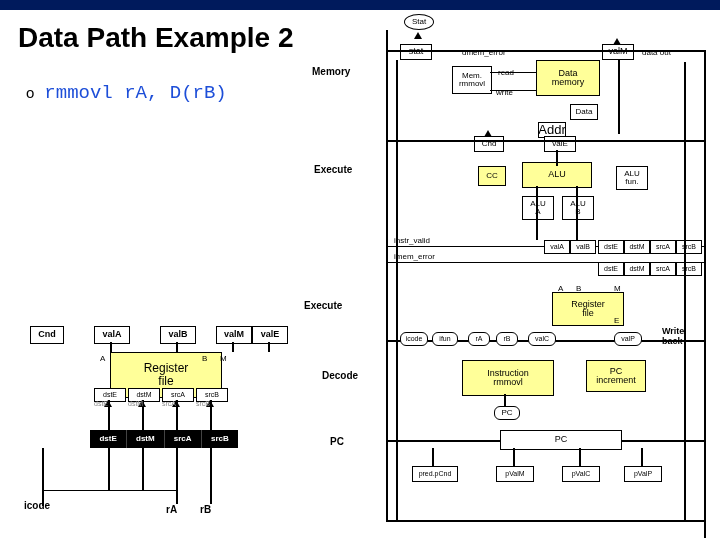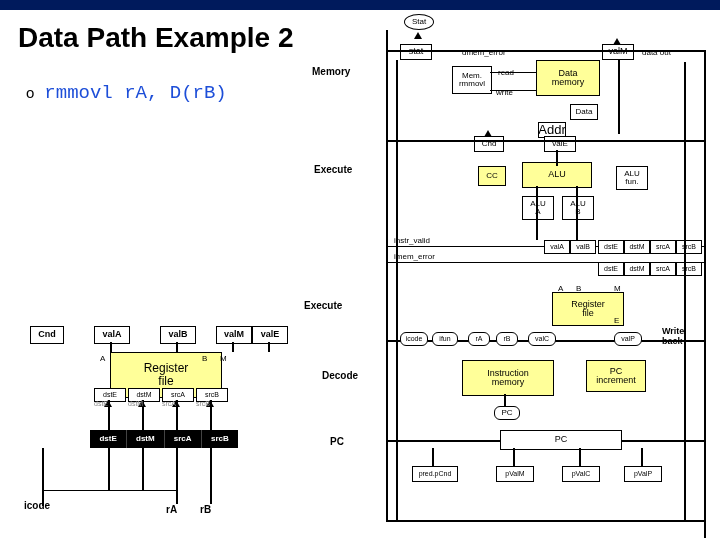--- a/index.html
+++ b/index.html
@@ -102,21 +102,21 @@
   <div class="hl" style="left:386px;top:340px;width:318px"></div>
   <div class="box" style="left:400px;top:332px;width:26px;height:12px;border-radius:6px;font-size:7px">icode</div>
   <div class="box" style="left:432px;top:332px;width:24px;height:12px;border-radius:6px;font-size:7px">ifun</div>
   <div class="box" style="left:468px;top:332px;width:20px;height:12px;border-radius:6px;font-size:7px">rA</div>
   <div class="box" style="left:496px;top:332px;width:20px;height:12px;border-radius:6px;font-size:7px">rB</div>
   <div class="box" style="left:528px;top:332px;width:26px;height:12px;border-radius:6px;font-size:7px">valC</div>
   <div class="box" style="left:614px;top:332px;width:26px;height:12px;border-radius:6px;font-size:7px">valP</div>
 
   <div class="stage" style="left:322px;top:370px">Decode</div>
   <div class="box ybox" style="left:462px;top:360px;width:90px;height:34px;font-size:9px;white-space:pre">Instruction
-memory</div>
+rmmovl</div>
   <div class="box ybox" style="left:586px;top:360px;width:58px;height:30px;font-size:9px;white-space:pre">PC
 increment</div>
   <div class="vl" style="left:504px;top:394px;height:14px"></div>
   <div class="box" style="left:494px;top:406px;width:24px;height:12px;border-radius:6px;font-size:8px">PC</div>
 
   <div class="stage" style="left:330px;top:436px">PC</div>
   <div class="hl" style="left:386px;top:440px;width:318px"></div>
   <div class="box" style="left:500px;top:430px;width:120px;height:18px;font-size:9px">PC</div>
 
   <div class="box" style="left:412px;top:466px;width:44px;height:14px;font-size:7px">pred.pCnd</div>

